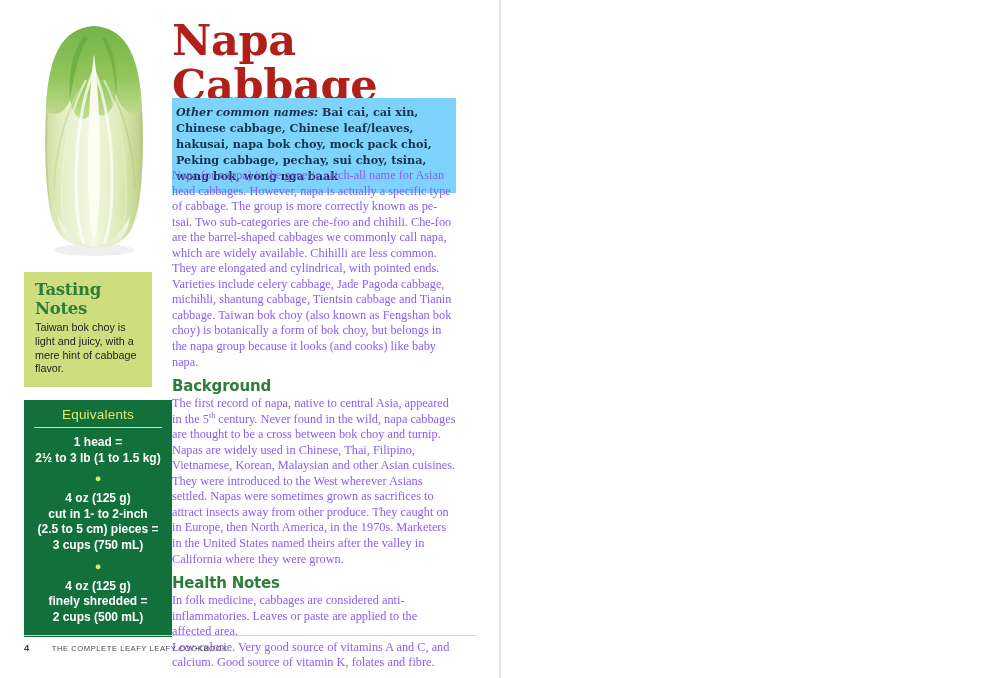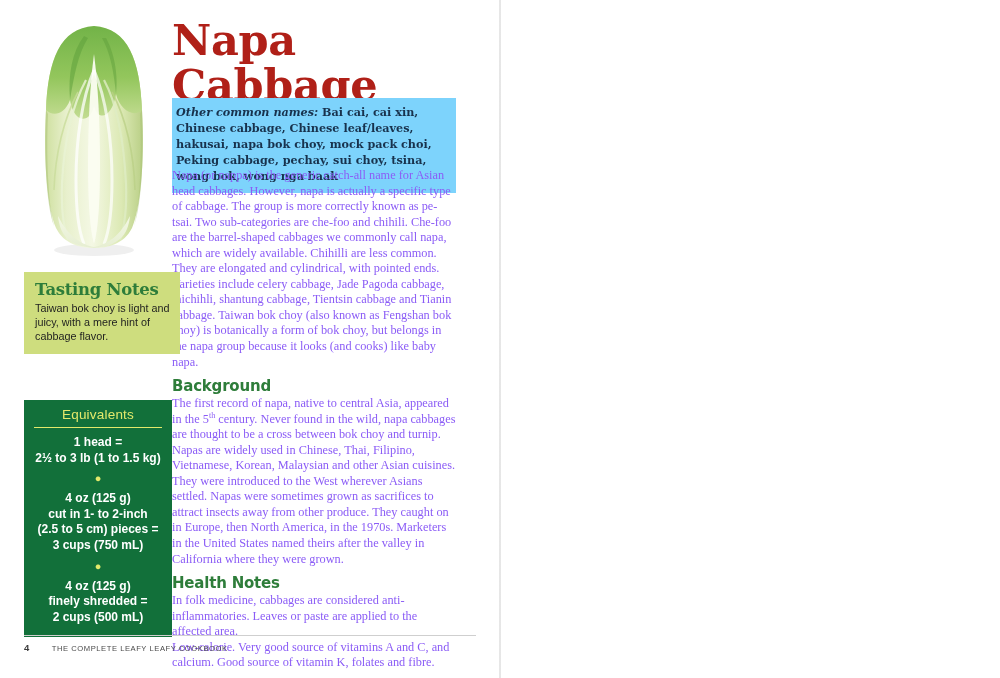--- a/index.html
+++ b/index.html
@@ -116,21 +116,21 @@
     color: #2e7d3a;
     margin: 7px 0 1px 0;
     letter-spacing: -0.2px;
   }
 
   
   .tasting-box {
     position: absolute;
     left: 24px;
     top: 272px;
-    width: 156px;
+    width: 128px;
     box-sizing: border-box;
     background: #cedd7e;
     padding: 8px 5px 11px 11px;
   }
   .tasting-box h4 {
     font-family: "DejaVu Serif", serif;
     font-size: 16.5px;
     font-weight: bold;
     color: #2e7d3a;
     margin: 0 0 3px 0;

